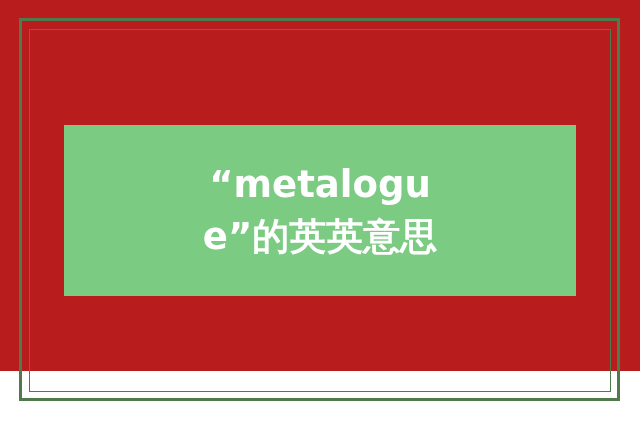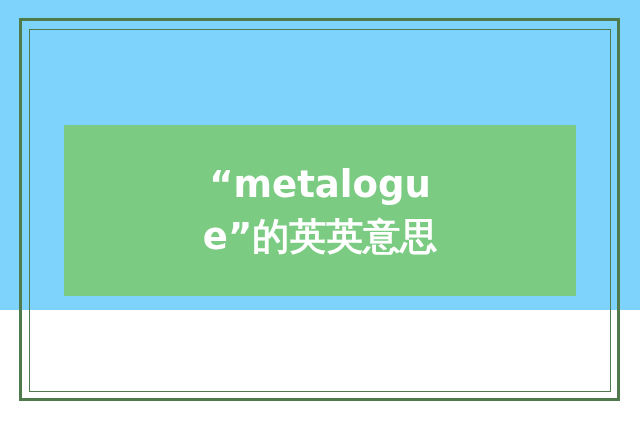--- a/index.html
+++ b/index.html
@@ -9,22 +9,22 @@
   body {
     width: 640px;
     height: 425px;
     overflow: hidden;
     font-family: "Liberation Sans", "DejaVu Sans", sans-serif;
   }
 
   #canvas {
     position: relative;
     width: 640px;
-    height: 310px;
-    background: #7dd3fc;
+    height: 371px;
+    background: #b91c1c;
     box-sizing: border-box;
   }
 
   
   .frame-outer {
     position: absolute;
     left: 19px;
     top: 18px;
     width: 601px;
     height: 383px;

